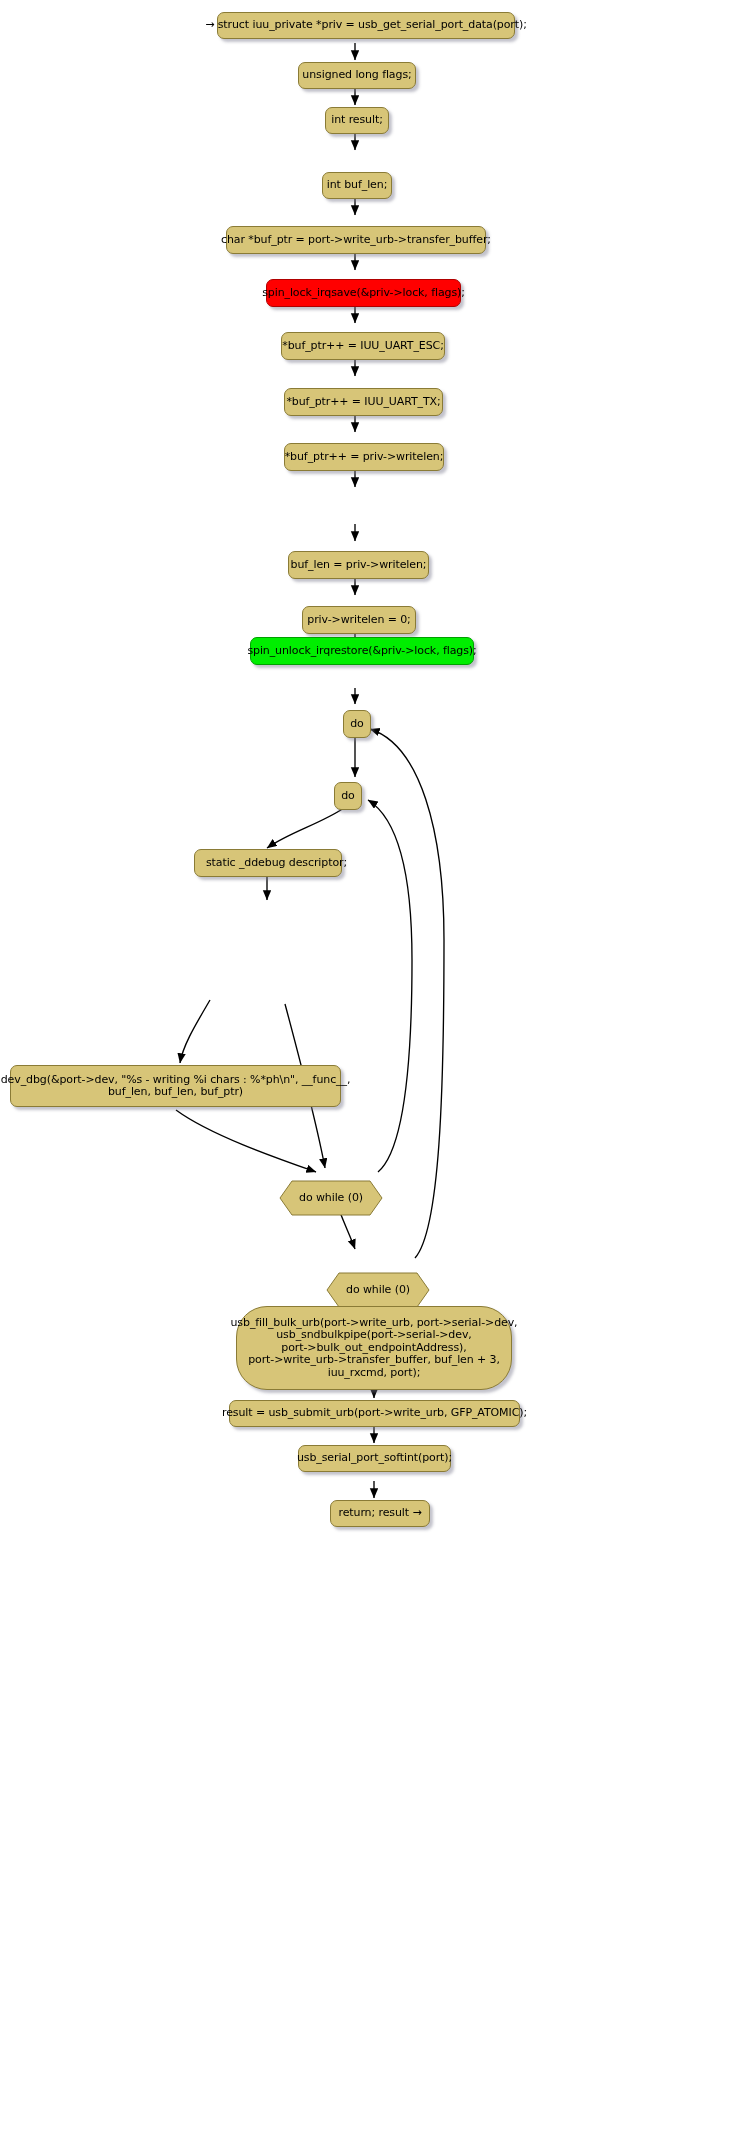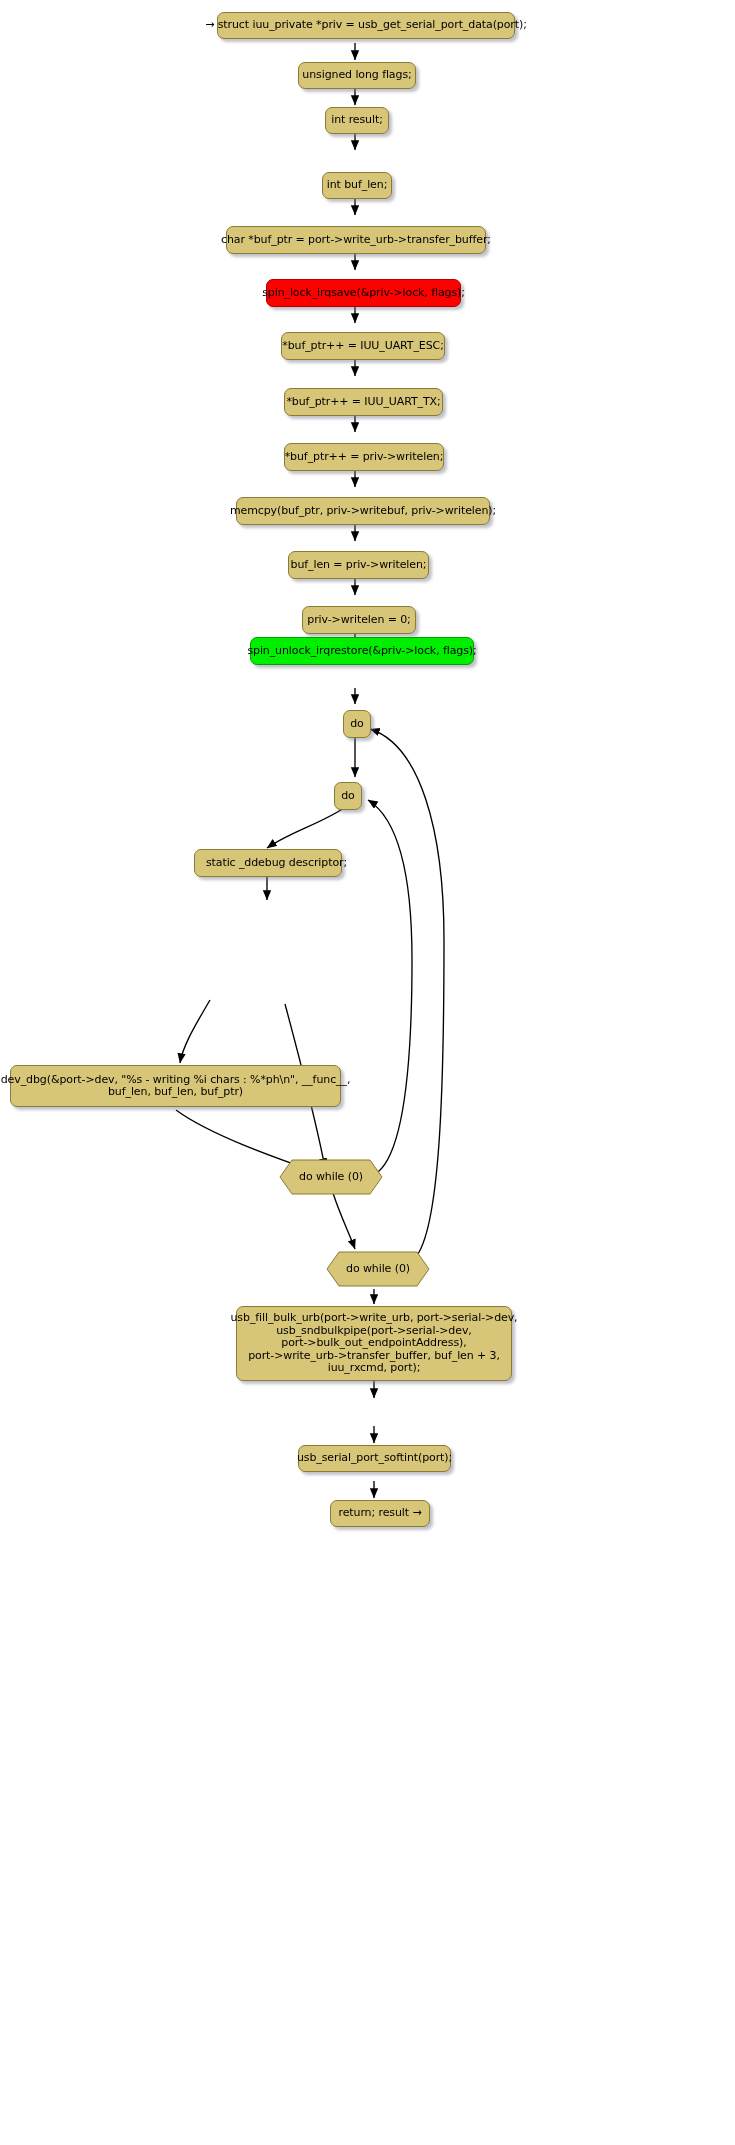--- a/index.html
+++ b/index.html
@@ -70,20 +70,21 @@
     z-index: 2;
     font-size: 11px;
     line-height: 12.5px;
     white-space: pre;
     text-align: center;
   }
   .hex-wrap {
     background: transparent;
     border: none;
     box-shadow: none;
+    margin-top: 21px;
   }
   .hex-shape {
     position: absolute;
     left: 0; top: 0;
     width: 100%;
     height: 100%;
   }
   .hex-label {
     position: relative;
     z-index: 2;
@@ -176,23 +177,20 @@
   </div>
 
   <div class="node box" style="left:284px; top:388px; width:159px; height:28px;">
     <span>*buf_ptr++ = IUU_UART_TX;</span>
   </div>
 
   <div class="node box" style="left:284px; top:443px; width:160px; height:28px;">
     <span>*buf_ptr++ = priv-&gt;writelen;</span>
   </div>
 
-  <div class="node box" style="left:236px; top:497px; width:254px; height:28px;">
-    <span>memcpy(buf_ptr, priv-&gt;writebuf, priv-&gt;writelen);</span>
-  </div>
 
   <div class="node box" style="left:288px; top:551px; width:141px; height:28px;">
     <span>buf_len = priv-&gt;writelen;</span>
   </div>
 
   <div class="node box" style="left:302px; top:606px; width:114px; height:28px;">
     <span>priv-&gt;writelen = 0;</span>
   </div>
 
   <div class="node box green" style="left:250px; top:637px; width:224px; height:28px;">
@@ -224,28 +222,31 @@
     <span class="hex-label">do while (0)</span>
   </div>
 
   <div class="node hex-wrap" style="left:326px; top:1251px; width:104px; height:36px;">
     <svg class="hex-shape" viewBox="0 0 104 36" preserveAspectRatio="none">
       <polygon points="13,1 91,1 103,18 91,35 13,35 1,18" fill="#d7c578" stroke="#8a7b36" stroke-width="1"></polygon>
     </svg>
     <span class="hex-label">do while (0)</span>
   </div>
 
-  <div class="node box" style="left:236px; top:1306px; width:276px; height:75px;">
+  <div class="node box" style="left:236px; top:1306px; width:276px; height:84px;border-radius:31px;">
     <span>usb_fill_bulk_urb(port-&gt;write_urb, port-&gt;serial-&gt;dev,
 usb_sndbulkpipe(port-&gt;serial-&gt;dev,
 port-&gt;bulk_out_endpointAddress),
 port-&gt;write_urb-&gt;transfer_buffer, buf_len + 3,
 iuu_rxcmd, port);</span>
   </div>
 
+  <div class="node box" style="left:229px; top:1400px; width:291px; height:27px;">
+    <span>result = usb_submit_urb(port-&gt;write_urb, GFP_ATOMIC);</span>
+  </div>
 
   <div class="node box" style="left:298px; top:1445px; width:153px; height:27px;">
     <span>usb_serial_port_softint(port);</span>
   </div>
 
   <div class="node box" style="left:330px; top:1500px; width:100px; height:27px;">
     <span>return; result →</span>
   </div>
 
 </div>

